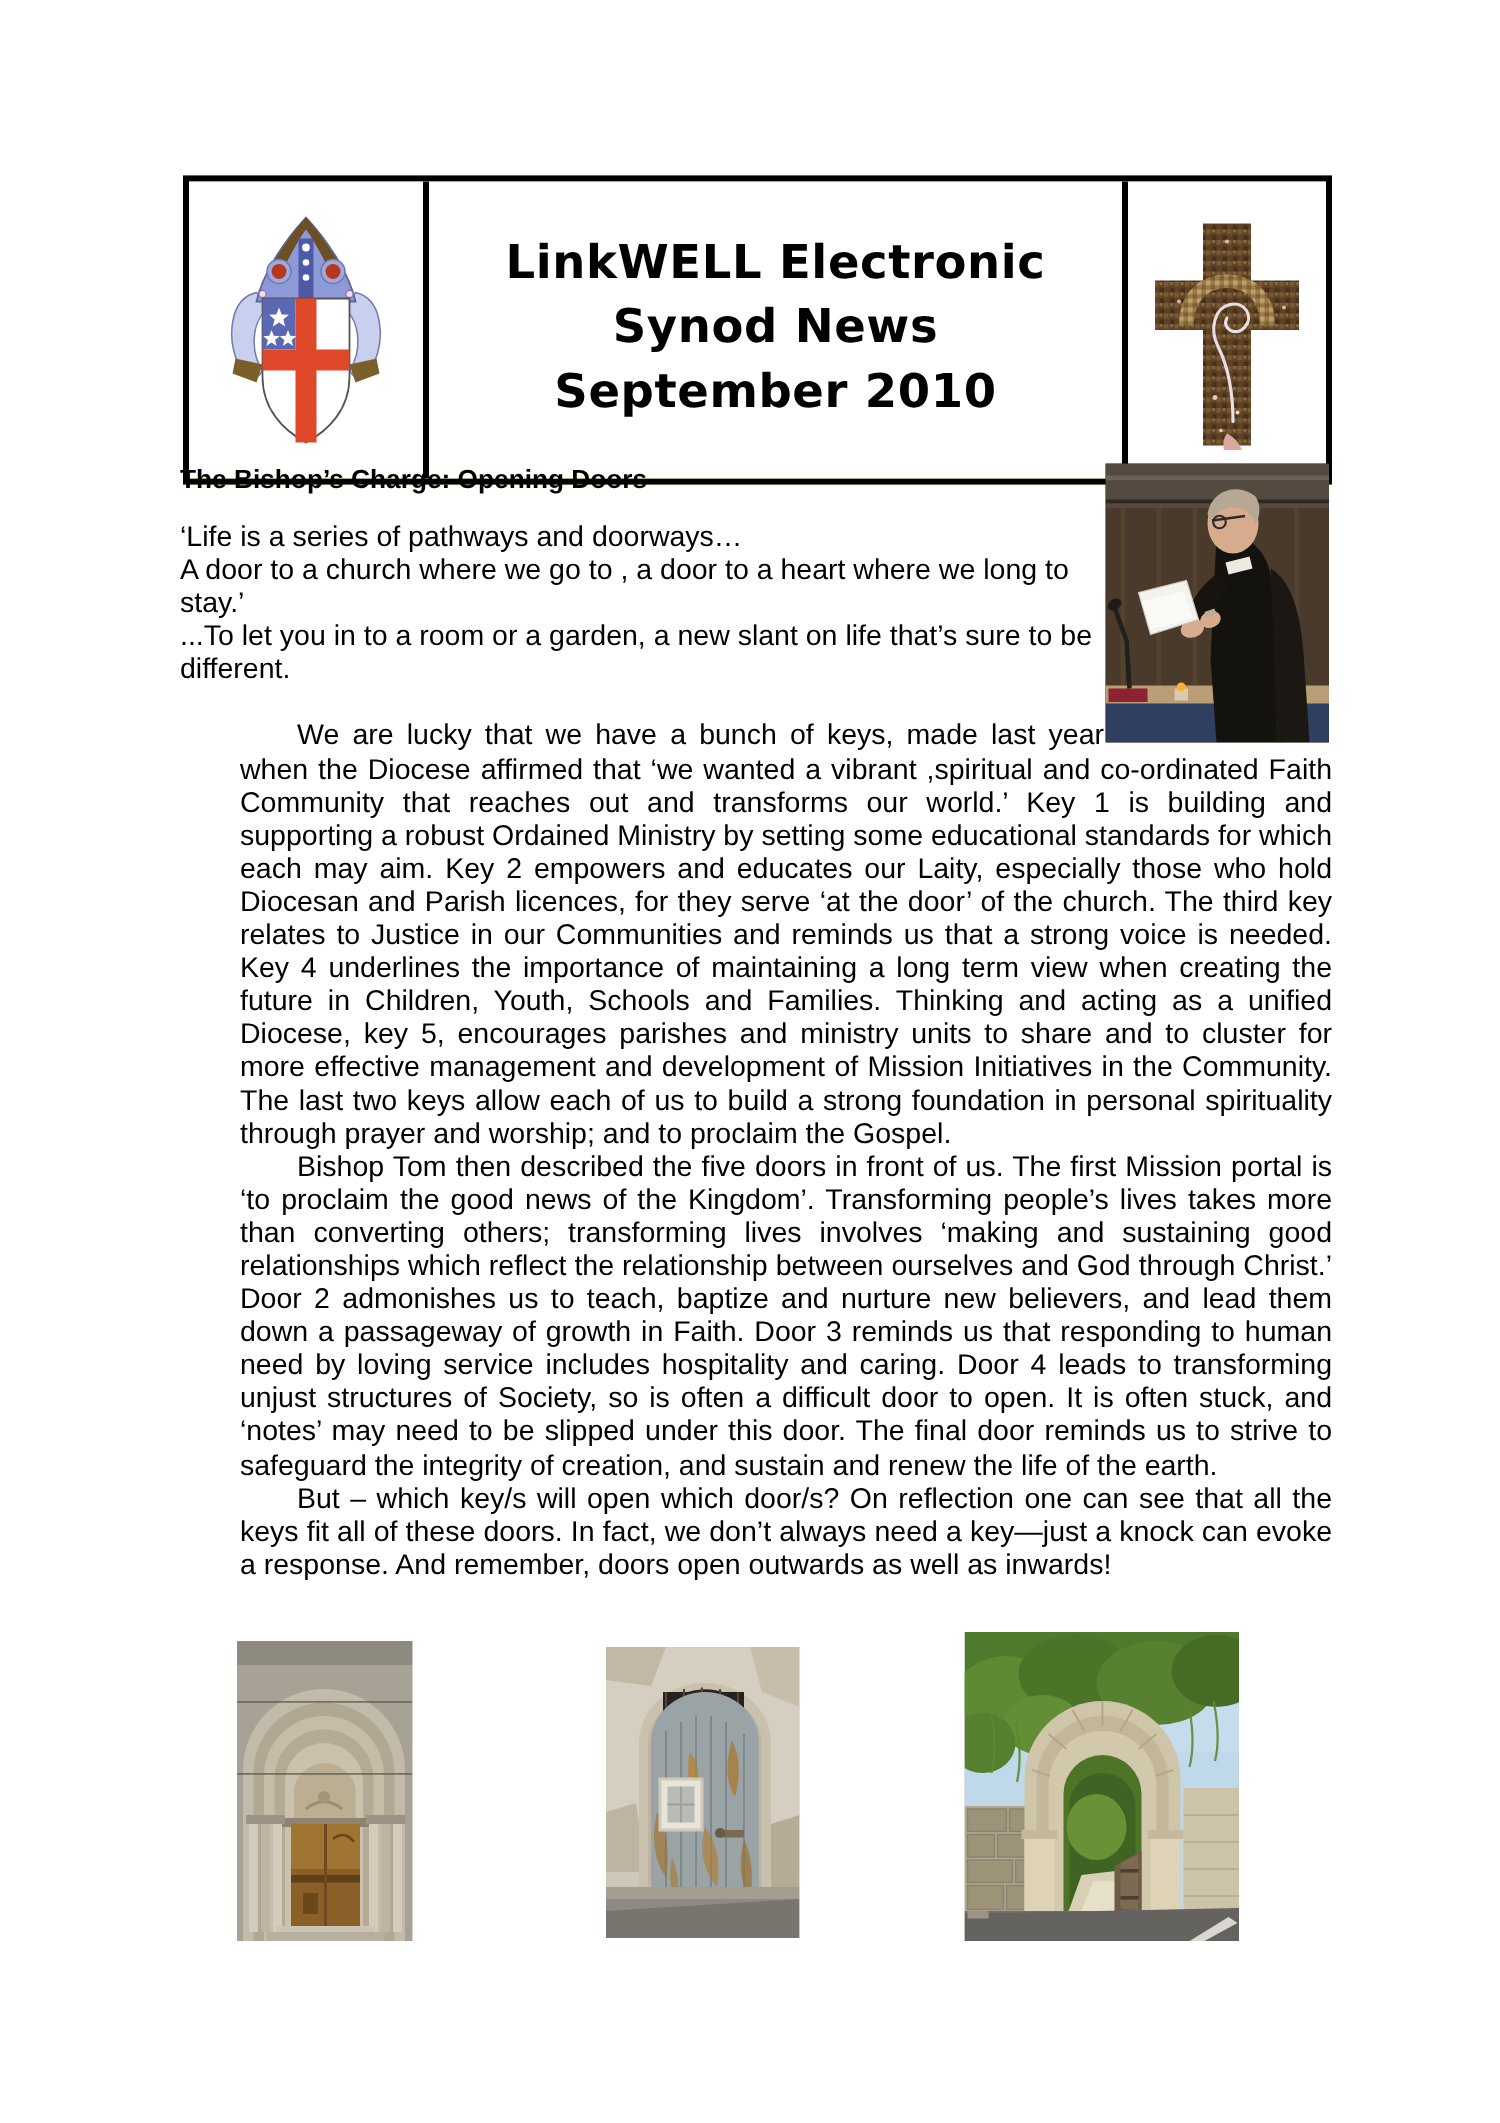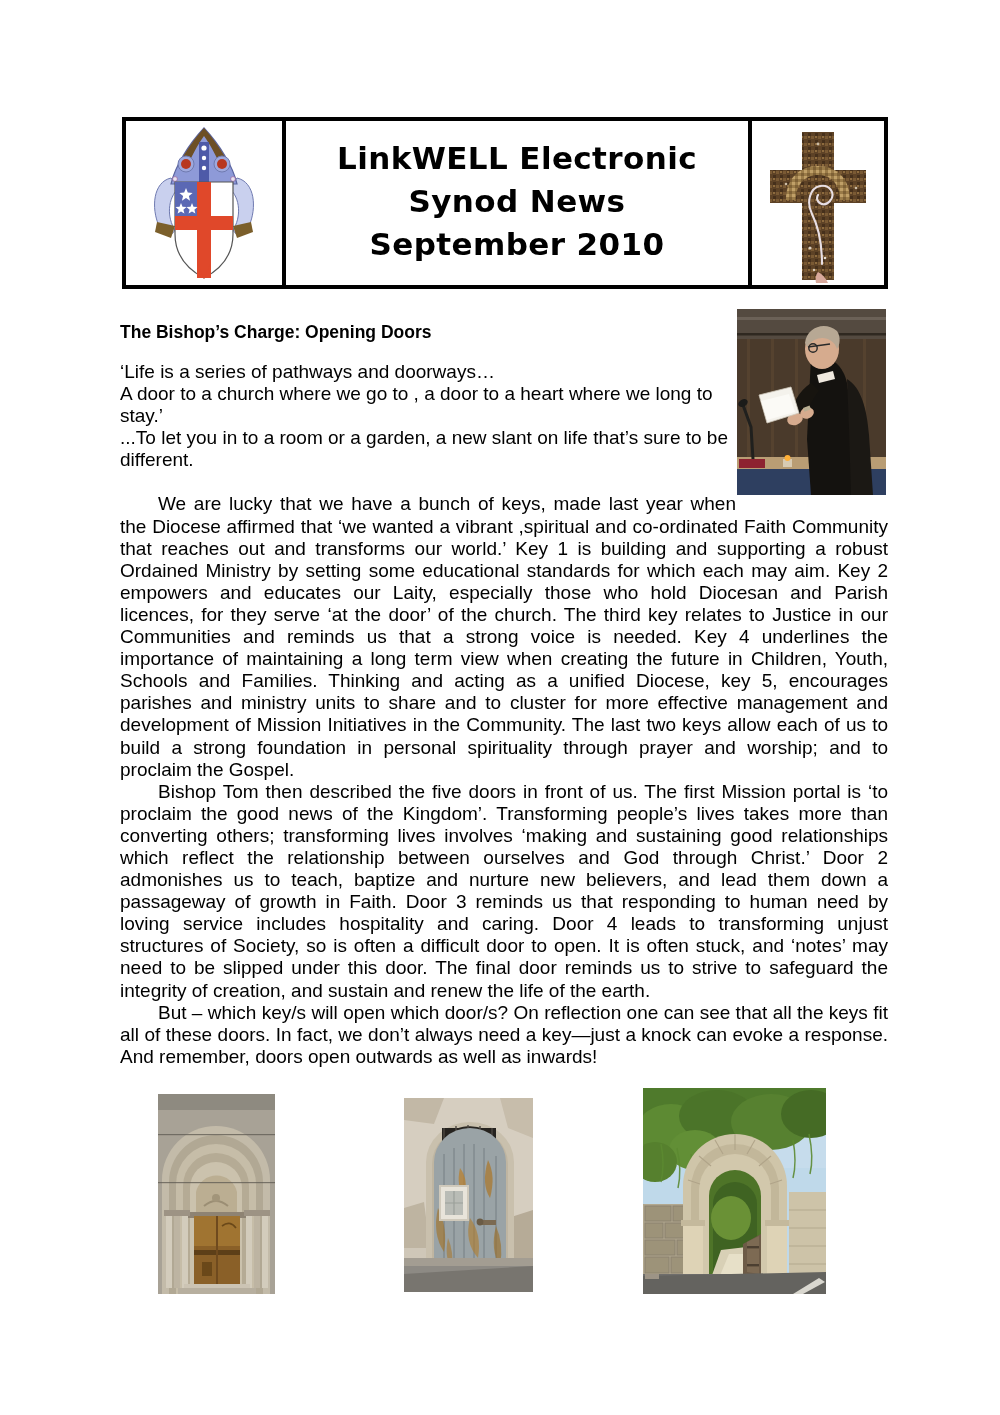--- a/index.html
+++ b/index.html
@@ -15,21 +15,21 @@
     color: #000000;
     overflow: hidden;
   }
 
   
   .masthead {
     position: absolute;
     left: 122px;
     top: 117px;
     width: 766px;
-    height: 172px;
+    height: 206px;
     border: 4px solid #000000;
     box-sizing: border-box;
     display: flex;
     background: #84cc16;
   }
   .mast-cell {
     box-sizing: border-box;
     display: flex;
     align-items: center;
     justify-content: center;
@@ -72,40 +72,41 @@
     position: relative;
     width: 112px;
     height: 162px;
   }
   .crossart svg { display: block; }
 
   
   .content {
     position: absolute;
     left: 120px;
-    top: 321px;
+    top: 308px;
     width: 768px;
   }
   .section-heading {
     font-family: "Liberation Sans", sans-serif;
     font-weight: bold;
     font-size: 17.5px;
     line-height: 22px;
     margin: 0 0 18px 0;
   }
   .body-text {
     font-size: 19px;
     line-height: 22.1px;
     margin: 0;
   }
   .p-left {
     text-align: left;
   }
   .p-just {
     text-align: justify;
+    margin-left: 40px;
   }
   .p-indent {
     text-indent: 38px;
   }
   .spacer-line {
     height: 22px;
   }
 
   
   .bishop-photo {

